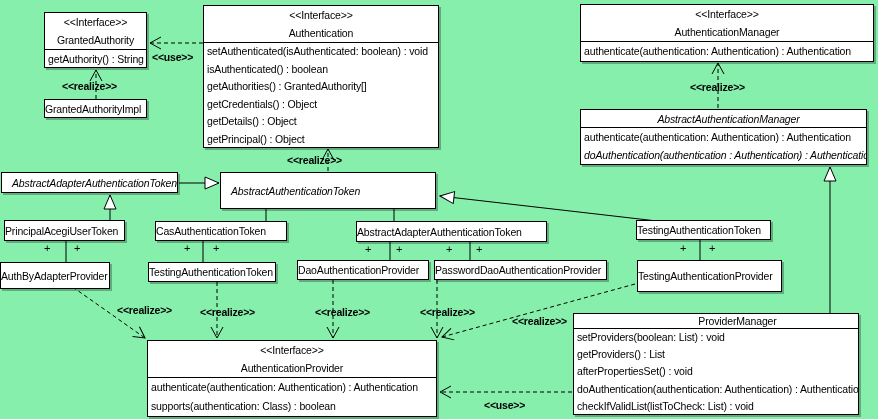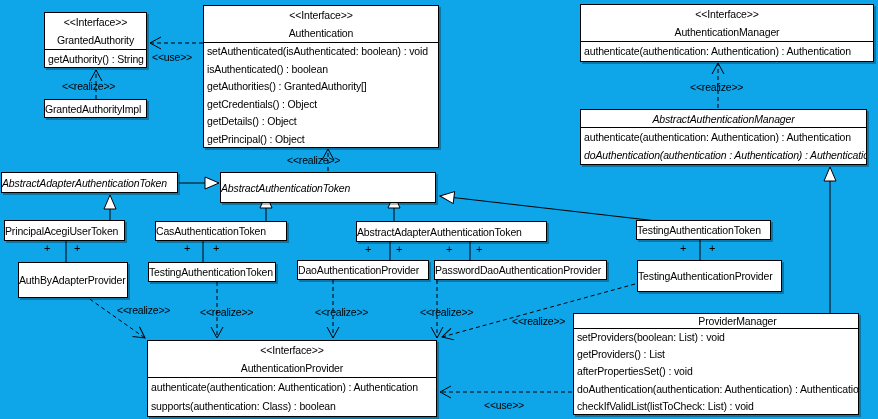--- a/index.html
+++ b/index.html
@@ -1,30 +1,30 @@
 <!DOCTYPE html>
 <html><head>
 <meta charset="utf-8">
 <style>
   html,body{margin:0;padding:0;background:#efefef;}
-  .canvas{position:relative;width:878px;height:419px;background:#0ea5e9;
+  .canvas{position:relative;width:878px;height:419px;background:#86efac;
           font-family:"Liberation Sans",sans-serif;color:#000;overflow:hidden;}
   svg.edges{position:absolute;left:0;top:0;width:878px;height:419px;pointer-events:none;}
   .uml{position:absolute;background:#ffffff;border:1px solid #000;
        box-shadow:2px 2px 0 rgba(0,0,0,0.28);font-size:10.5px;letter-spacing:-0.15px;
        overflow:hidden;white-space:nowrap;box-sizing:border-box;}
   .hdr{text-align:center;border-bottom:1px solid #000;padding-top:1px;}
   .hdr .line{line-height:17.5px;}
   .simple{display:flex;align-items:center;text-align:center;}
-  .it{font-style:italic;}
+  .it{font-style:italic;padding-left:10px;}
   .m{line-height:17.5px;padding-left:3px;}
   .m18{line-height:18px;}
   .m172{line-height:17.2px;}
   .m19{line-height:18.5px;}
-  .lbl{position:absolute;font-size:10.5px;letter-spacing:-0.2px;white-space:nowrap;}
+  .lbl{position:absolute;font-size:10.5px;letter-spacing:-0.2px;white-space:nowrap;font-weight:bold;}
   .plus{position:absolute;font-size:11px;line-height:11px;}
   .pm-title{text-align:center;line-height:14px;border-bottom:1px solid #000;padding-left:43px;}
 </style>
 </head>
 <body>
 
 <div class="canvas">
 
   <svg class="edges">
     <defs>
@@ -100,41 +100,41 @@
       <div class="line it" style="line-height:16px">AbstractAuthenticationManager</div>
     </div>
     <div class="m m18">authenticate(authentication: Authentication) : Authentication</div>
     <div class="m m18 it">doAuthentication(authentication : Authentication) : Authentication</div>
   </div>
 
   <div class="uml simple it" style="left:1px;top:172px;width:177px;height:21px">
     <span>AbstractAdapterAuthenticationToken</span>
   </div>
 
-  <div class="uml simple it" style="left:220px;top:172px;width:216px;height:31px">
+  <div class="uml simple it" style="left:220px;top:172px;width:216px;height:37px">
     <span>AbstractAuthenticationToken</span>
   </div>
 
   <div class="uml simple" style="left:4px;top:220px;width:121px;height:21px">
     <span>PrincipalAcegiUserToken</span>
   </div>
 
   <div class="uml simple" style="left:155px;top:221px;width:132px;height:20px">
     <span>CasAuthenticationToken</span>
   </div>
 
   <div class="uml simple" style="left:356px;top:221px;width:191px;height:21px">
     <span>AbstractAdapterAuthenticationToken</span>
   </div>
 
   <div class="uml simple" style="left:636px;top:220px;width:135px;height:20px">
     <span>TestingAuthenticationToken</span>
   </div>
 
-  <div class="uml simple" style="left:18px;top:262px;width:110px;height:36px">
+  <div class="uml simple" style="left:0;top:262px;width:110px;height:27px">
     <span>AuthByAdapterProvider</span>
   </div>
 
   <div class="uml simple" style="left:148px;top:262px;width:128px;height:20px">
     <span>TestingAuthenticationToken</span>
   </div>
 
   <div class="uml simple" style="left:297px;top:260px;width:132px;height:20px">
     <span>DaoAuthenticationProvider</span>
   </div>

